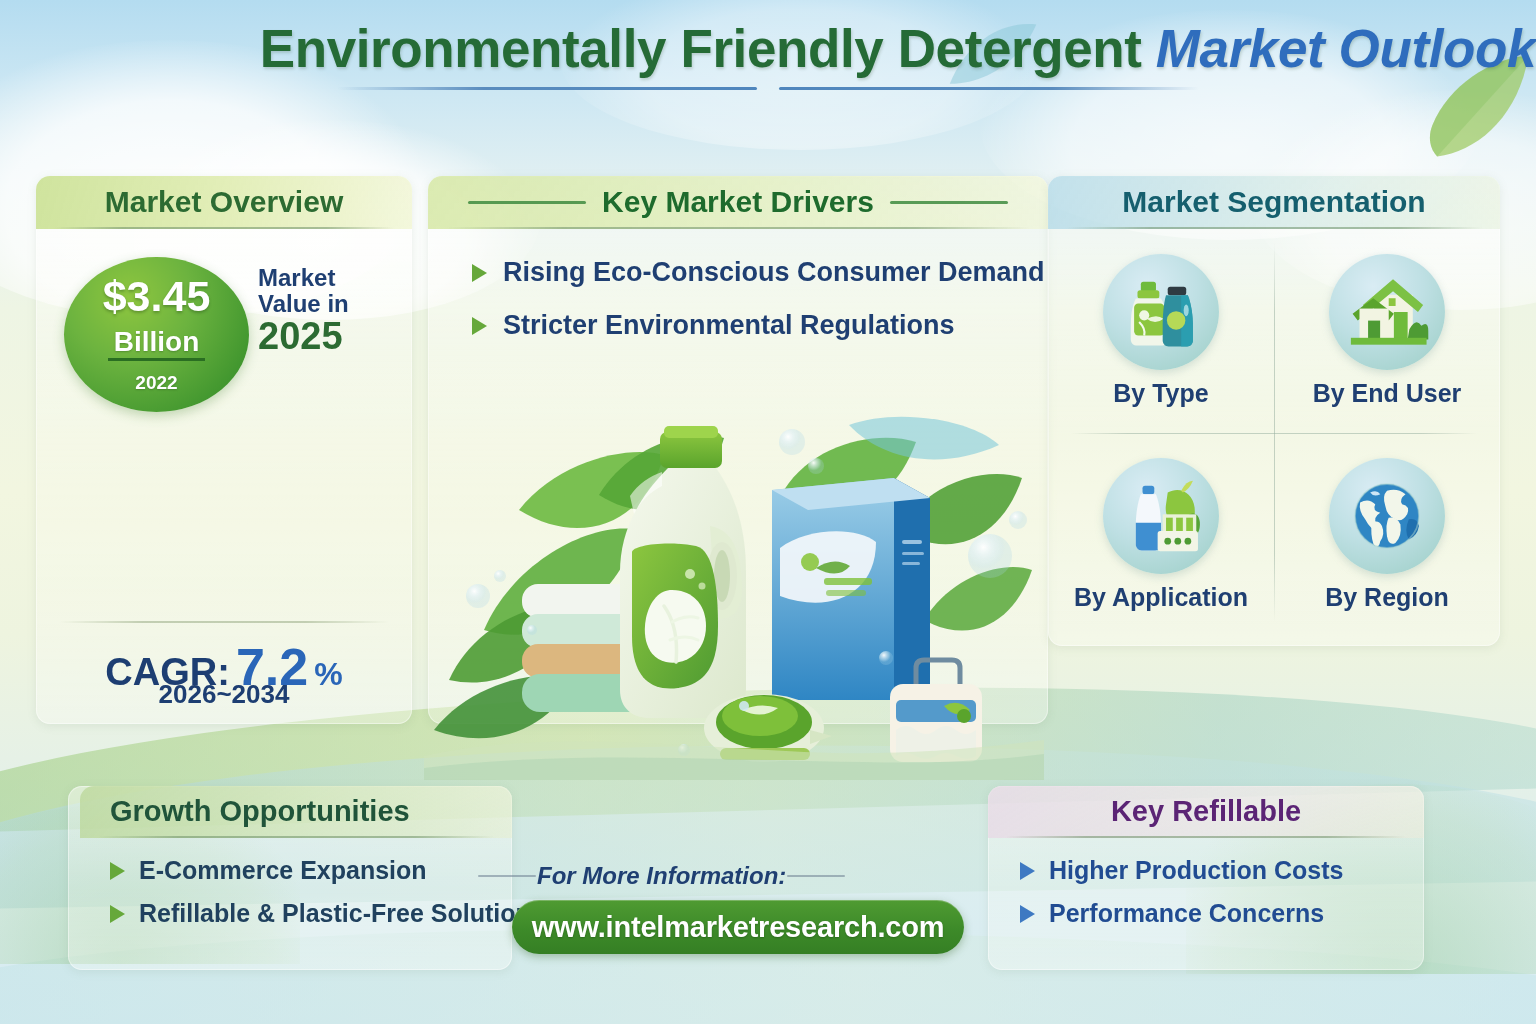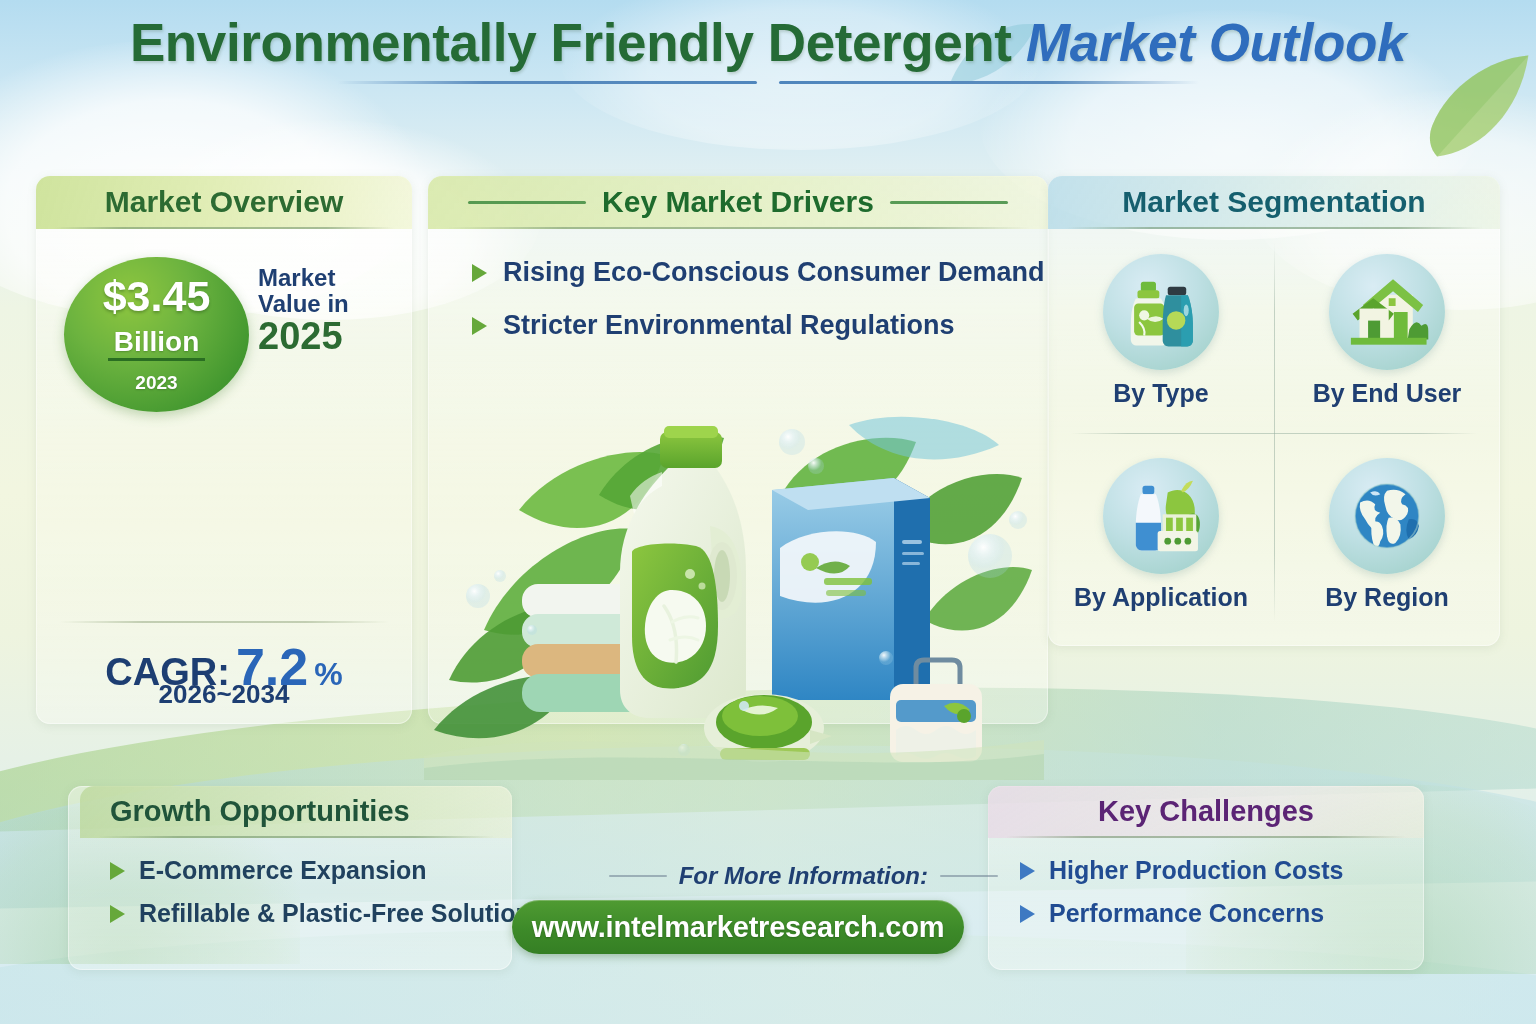--- a/index.html
+++ b/index.html
@@ -63,21 +63,21 @@
   .hillL { position:absolute; left:-60px; bottom:60px; width:360px; height:160px;
     background: radial-gradient(ellipse at 50% 100%, rgba(150,200,140,.45) 0%, rgba(170,210,150,.2) 60%, rgba(255,255,255,0) 80%);
     border-radius: 50% 50% 0 0; pointer-events:none; }
   .hillR { position:absolute; right:-70px; bottom:50px; width:420px; height:190px;
     background: radial-gradient(ellipse at 50% 100%, rgba(150,202,145,.45) 0%, rgba(175,212,155,.2) 60%, rgba(255,255,255,0) 80%);
     border-radius: 50% 50% 0 0; pointer-events:none; }
 
   .deco-leaf { position: absolute; pointer-events: none; }
 
   
-  #header { position: absolute; left: 0; top: 14px; width: 100%; text-align: center; }
+  #header { position: absolute; left: 0; top: 20px; width: 100%; text-align: right; }
   #title {
     font-size: 53px;
     font-weight: 700;
     letter-spacing: -.4px;
     line-height: 1.08;
     white-space: nowrap;
     text-shadow: 1px 2px 3px rgba(60,90,60,.22);
   }
   #title .t-green { color: #256b36; }
   #title .t-blue  { color: #2f6dbd; font-style: italic; }
@@ -250,21 +250,21 @@
   #challenges { left: 988px; top: 786px; width: 436px; height: 184px; }
   #challenges .card-head {
     background: linear-gradient(92deg, rgba(231,214,228,.7), rgba(237,224,226,.56) 50%, rgba(242,235,216,.42));
     color: #5b2475; font-size: 29px;
   }
   #challenges-list { padding: 18px 0 0 32px; }
   #challenges .bullet-text { color: #214c92; }
 
   
   #moreinfo { position: absolute; left: 478px; top: 862px; width: 520px; text-align: center; }
-  #moreinfo .mi-row { display: flex; align-items: center; justify-content: flex-end; gap: 12px; }
+  #moreinfo .mi-row { display: flex; align-items: center; justify-content: flex-start; gap: 1px; }
   #moreinfo .mi-dash { width: 58px; height: 2px; background: #6d7f92; opacity: .55; border-radius: 1px; }
   #moreinfo .mi-text { font-size: 24px; font-weight: 700; font-style: italic; color: #1f3f72; white-space: nowrap; }
   #url-pill {
     margin: 10px auto 0;
     width: 452px; height: 54px;
     border-radius: 27px;
     background: linear-gradient(180deg, #4f9b32 0%, #3d8a29 55%, #357f24 100%);
     box-shadow: 0 3px 9px rgba(50,100,35,.34), inset 0 1px 0 rgba(255,255,255,.25);
     display: flex; align-items: center; justify-content: center;
     color: #fff; font-size: 29px; font-weight: 700; letter-spacing: -.2px;
@@ -306,21 +306,21 @@
     </div>
   </div>
 
   <div class="card" id="overview">
     <div class="card-head">Market Overview</div>
     <div id="overview-body">
 
       <div class="bubble" id="bubble-green">
         <div class="big">$3.45</div>
         <div class="mid">Billion</div>
-        <div class="small">2023</div>
+        <div class="small">2022</div>
       </div>
 
       <div id="overview-label">
         <div class="l1">Market<br>Value in</div>
         <div class="l2">2025</div>
       </div>
 
 
       <div id="cagr-sep"></div>
       <div id="cagr-row">
@@ -551,21 +551,21 @@
         <span class="bullet-text">E-Commerce Expansion</span>
       </div>
       <div class="bullet-row">
         <span class="tri-green"></span>
         <span class="bullet-text">Refillable &amp; Plastic-Free Solutions</span>
       </div>
     </div>
   </div>
 
   <div class="card" id="challenges">
-    <div class="card-head">Key Challenges</div>
+    <div class="card-head">Key Refillable</div>
     <div id="challenges-list">
       <div class="bullet-row">
         <span class="tri-blue"></span>
         <span class="bullet-text">Higher Production Costs</span>
       </div>
       <div class="bullet-row">
         <span class="tri-blue"></span>
         <span class="bullet-text">Performance Concerns</span>
       </div>
     </div>

